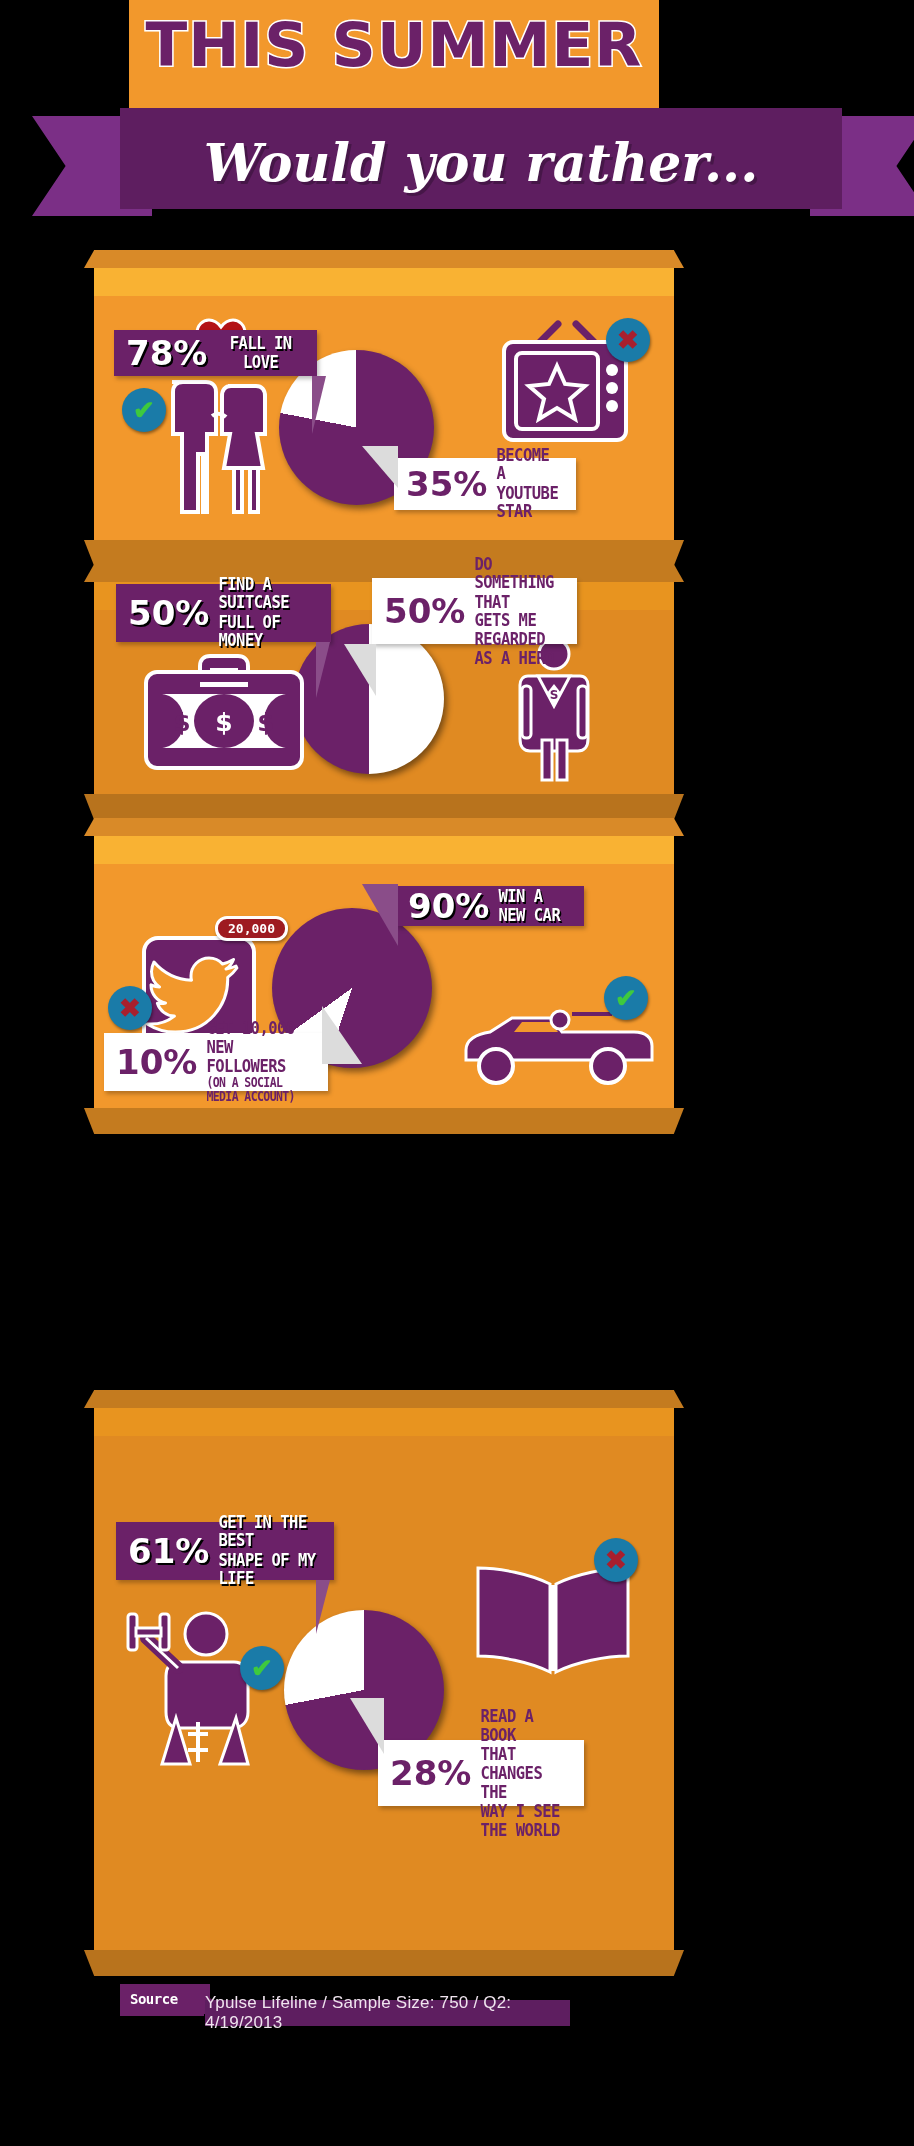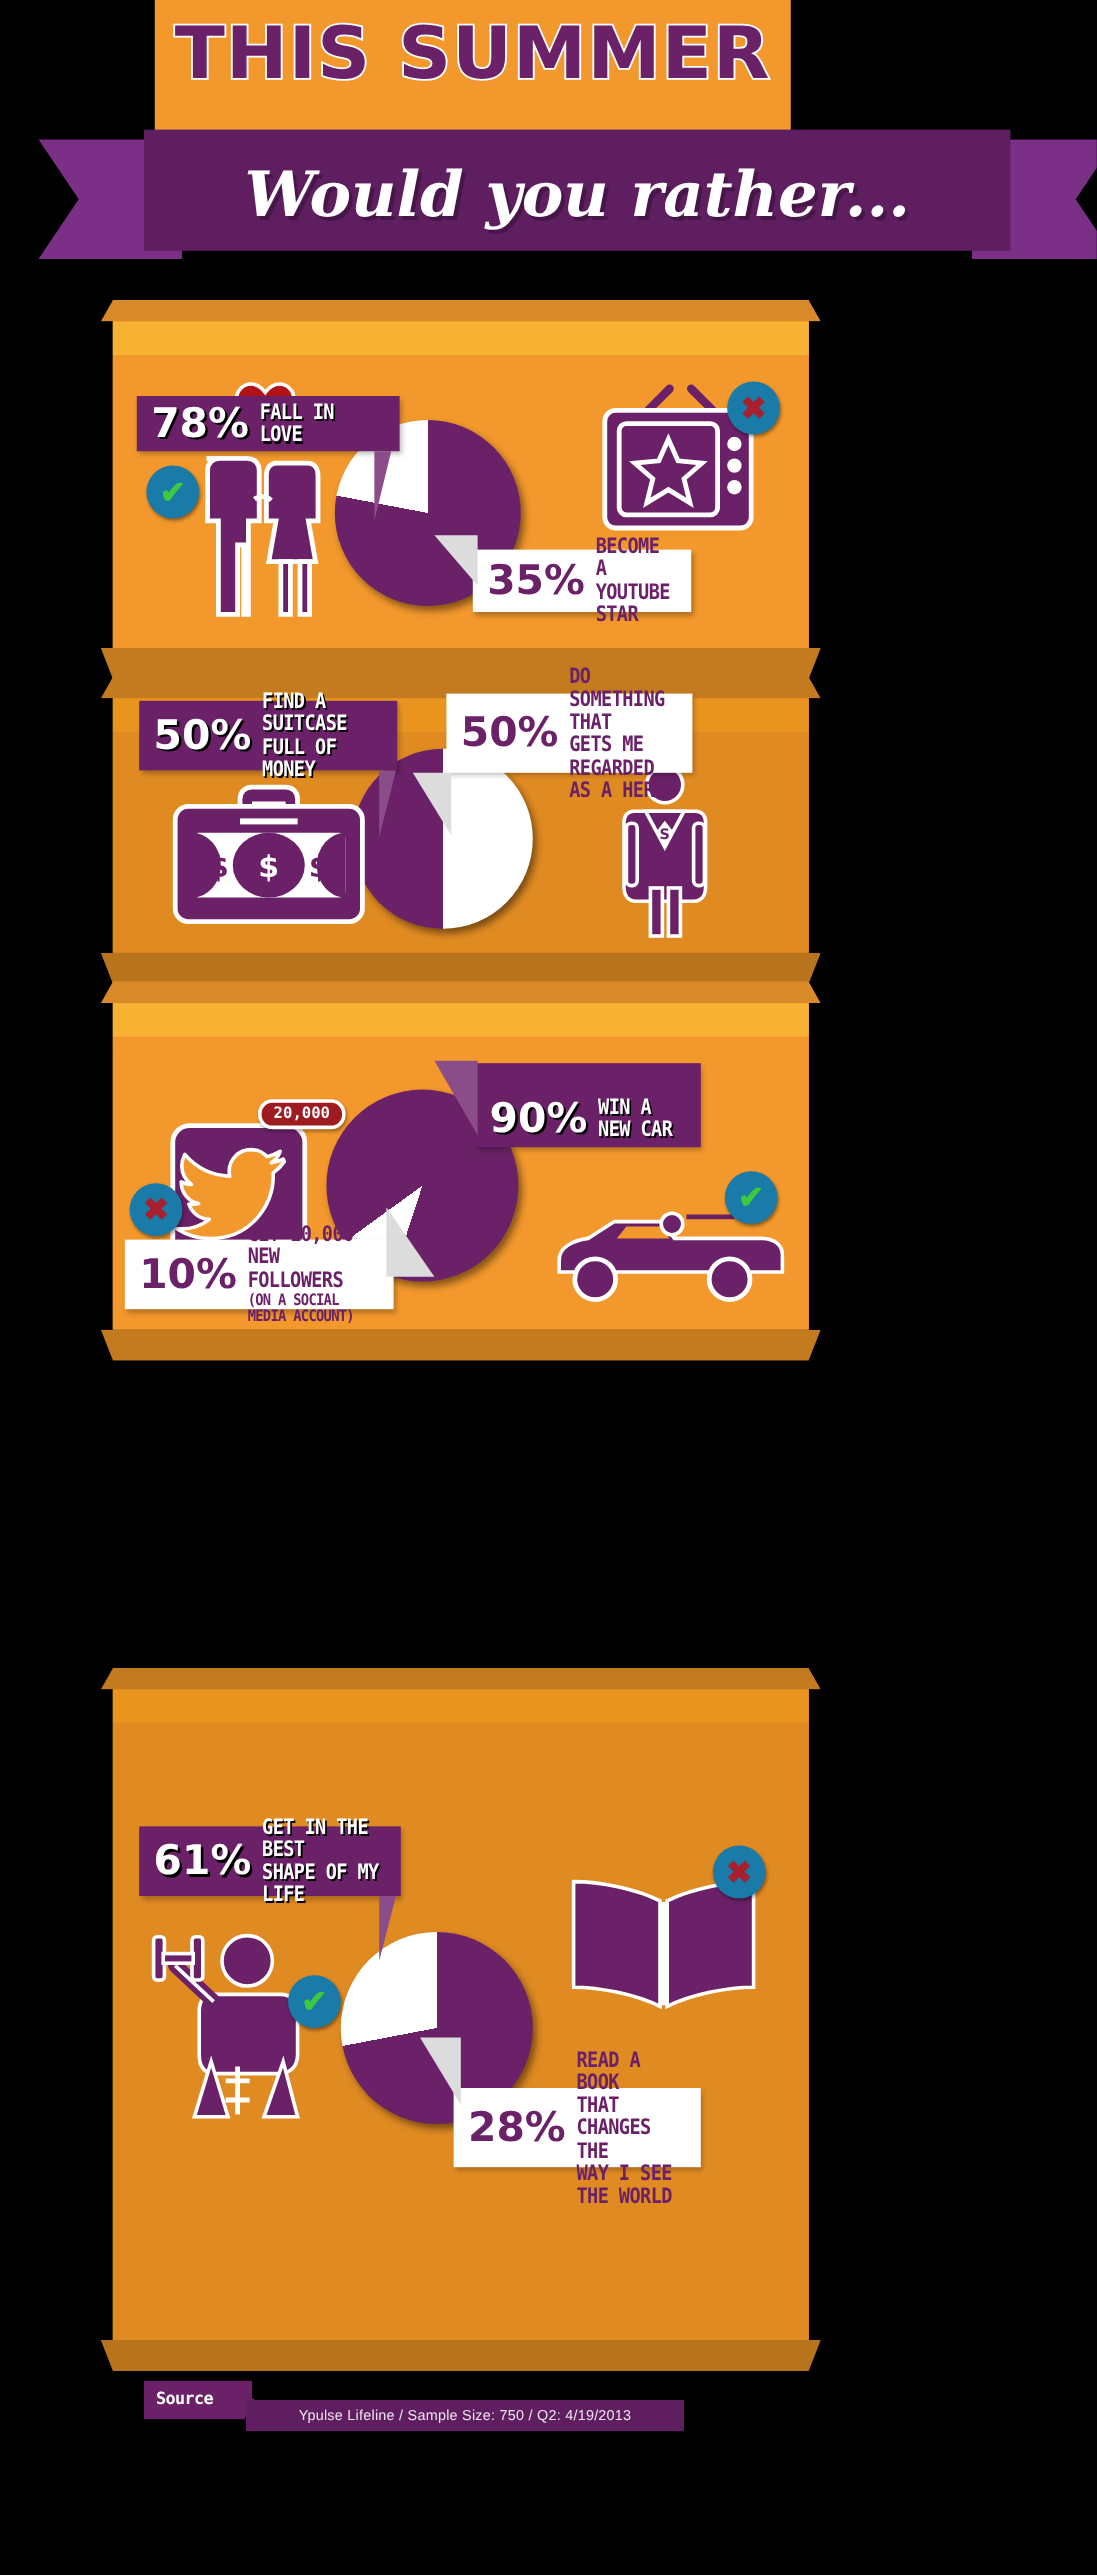--- a/index.html
+++ b/index.html
@@ -61,21 +61,21 @@
   .badge::before{content:"";position:absolute;inset:-4px;border-radius:50%;
     background:repeating-conic-gradient(#1a7ba8 0 6deg,transparent 6deg 12deg);z-index:-1;}
 
   
   .src-tag{position:absolute;left:120px;top:1984px;width:90px;height:30px;background:#6b2168;
     display:flex;align-items:center;padding-left:10px;box-sizing:border-box;
     font-family:"DejaVu Sans Mono",monospace;font-weight:bold;font-size:14px;color:#fff;
     letter-spacing:-0.5px;}
   .src-bar{position:absolute;left:205px;top:2000px;width:365px;height:26px;background:#5e1e60;
     display:flex;align-items:center;justify-content:center;
-    font-family:"Liberation Sans",sans-serif;font-size:12px;color:#f0e4ef;letter-spacing:.2px;}
+    font-family:"Liberation Sans",sans-serif;font-size:17px;color:#f0e4ef;letter-spacing:.2px;}
   .src-nub{position:absolute;left:200px;top:1992px;width:14px;height:22px;background:#6b2168;
     clip-path:polygon(0 0,100% 40%,100% 100%,0 100%);}
   .src-line{position:absolute;left:120px;top:2013px;width:84px;height:3px;background:#6b2168;}
 
   svg.icon{display:block;overflow:visible;}
 </style>
 </head>
 <body>
 
 <div class="stage">
@@ -118,21 +118,21 @@
         <path d="M50 22 68 4M104 22 86 4" stroke="#6b2168" stroke-width="7" stroke-linecap="round"></path>
         <rect x="14" y="22" width="122" height="98" rx="9" fill="#6b2168" stroke="#fff" stroke-width="4"></rect>
         <rect x="26" y="33" width="82" height="76" rx="6" fill="#6b2168" stroke="#fff" stroke-width="4"></rect>
         <path d="M67 46l8 18 20 2-15 13 5 20-18-11-18 11 5-20-15-13 20-2z" fill="#6b2168" stroke="#fff" stroke-width="4"></path>
         <circle cx="122" cy="50" r="6" fill="#fff"></circle>
           <circle cx="122" cy="68" r="6" fill="#fff"></circle>
         <circle cx="122" cy="86" r="6" fill="#fff"></circle>
       </svg>
       <div class="badge cross" style="left:512px;top:8px;">✖</div>
 
-      <div class="callout purple" style="left:20px;top:20px;width:219px;height:46px;">
+      <div class="callout purple" style="left:20px;top:20px;width:203px;height:46px;text-align:center;">
         <span class="pct">78%</span>
         <span class="lbl">Fall in love</span>
       </div>
       <div class="tail" style="left:218px;top:66px;border-left:14px solid #8a4d89;border-bottom:58px solid transparent;"></div>
 
       <div class="callout white" style="left:300px;top:148px;width:182px;height:52px;">
         <span class="pct">35%</span>
         <span class="lbl">Become a<br>YouTube star</span>
       </div>
       <div class="tail" style="left:268px;top:136px;border-right:36px solid #dcdcdc;border-bottom:42px solid transparent;"></div>
@@ -211,21 +211,21 @@
       <svg class="icon" style="position:absolute;left:358px;top:118px;" width="210" height="90" viewBox="0 0 210 90">
         <path d="M14 54c0-10 10-16 24-18l22-14h40l10 14h72c12 0 18 6 18 14v14H14z" fill="#6b2168" stroke="#fff" stroke-width="3"></path>
         <path d="M70 26h28l8 10H62z" fill="#f2982c"></path>
         <circle cx="108" cy="24" r="9" fill="#6b2168" stroke="#fff" stroke-width="3"></circle>
         <circle cx="44" cy="70" r="17" fill="#6b2168" stroke="#fff" stroke-width="4"></circle>
         <circle cx="156" cy="70" r="17" fill="#6b2168" stroke="#fff" stroke-width="4"></circle>
         <path d="M120 18h40" stroke="#6b2168" stroke-width="4"></path>
       </svg>
       <div class="badge tick" style="left:510px;top:98px;">✔</div>
 
-      <div class="callout purple" style="left:302px;top:8px;width:188px;height:70px;align-items:flex-end;">
+      <div class="callout purple" style="left:302px;top:8px;width:188px;height:40px;">
         <span class="pct">90%</span>
         <span class="lbl">Win a<br>new car</span>
       </div>
       <div class="tail" style="left:268px;top:6px;border-right:36px solid #8a4d89;border-bottom:62px solid transparent;"></div>
 
       <div class="callout white" style="left:10px;top:155px;width:224px;height:58px;">
         <span class="pct">10%</span>
         <span class="lbl">Get 10,000 new<br>followers<span class="sub">(on a social media account)</span></span>
       </div>
       <div class="tail" style="left:228px;top:128px;border-left:40px solid #dcdcdc;border-top:58px solid transparent;"></div>

